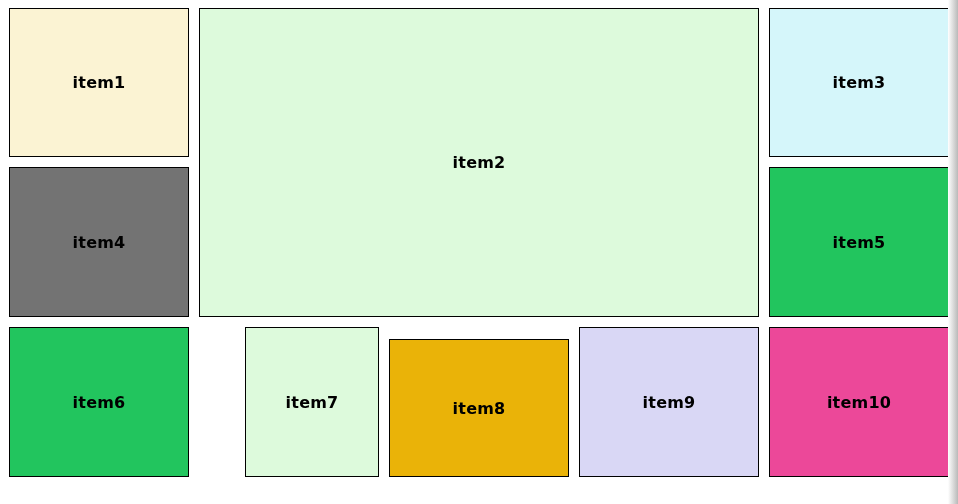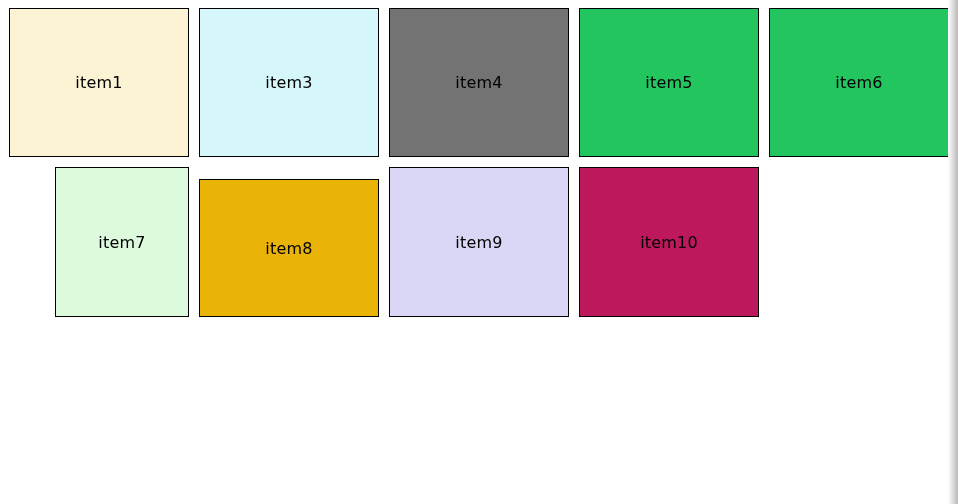--- a/index.html
+++ b/index.html
@@ -29,41 +29,44 @@
     display: flex;
     align-items: center;
     justify-content: center;
   }
   .grid-item.span-wide {
     grid-column: span 3;
     grid-row: span 2;
   }
   .grid-item-label {
     font-size: 16px;
-    font-weight: normal;
+    font-weight: bold;
     color: #000000;
     letter-spacing: 0.2px;
   }
   .window-edge-gradient {
     position: absolute;
     top: 0;
     right: 0;
     width: 10px;
     height: 504px;
     pointer-events: none;
   }
 </style>
 </head>
 <body style="background: rgb(255, 255, 255);">
 
 <div class="grid-container" id="grid-container">
   <div class="grid-item" style="background: rgb(251, 243, 211); border-color: rgb(0, 0, 0);">
     <span class="grid-item-label">item1</span>
   </div>
 
+  <div class="grid-item span-wide" style="background: rgb(221, 250, 220); border-color: rgb(0, 0, 0);">
+    <span class="grid-item-label">item2</span>
+  </div>
 
   <div class="grid-item" style="background: rgb(213, 246, 250); border-color: rgb(0, 0, 0); text-align: right;">
     <span class="grid-item-label">item3</span>
   </div>
 
   <div class="grid-item" style="background: #737373; border-color: rgb(0, 0, 0);">
     <span class="grid-item-label">item4</span>
   </div>
 
   <div class="grid-item" style="background: #22c55e; border-color: rgb(0, 0, 0);">
@@ -79,18 +82,18 @@
   </div>
 
   <div class="grid-item" style="background: #eab308; border-color: rgb(0, 0, 0); margin-top: 12px;">
     <span class="grid-item-label">item8</span>
   </div>
 
   <div class="grid-item" style="background: rgb(217, 215, 245); border-color: rgb(0, 0, 0);">
     <span class="grid-item-label">item9</span>
   </div>
 
-  <div class="grid-item" style="background: #be185d; border-color: rgb(0, 0, 0); text-align: center;">
+  <div class="grid-item" style="background: #ec4899; border-color: rgb(0, 0, 0); text-align: center;">
     <span class="grid-item-label">item10</span>
   </div>
 </div>
 
 <div class="window-edge-gradient" id="edge-shadow" style="background: linear-gradient(to right, rgb(255, 255, 255), rgb(185, 185, 185));"></div>
 
 </body></html>

